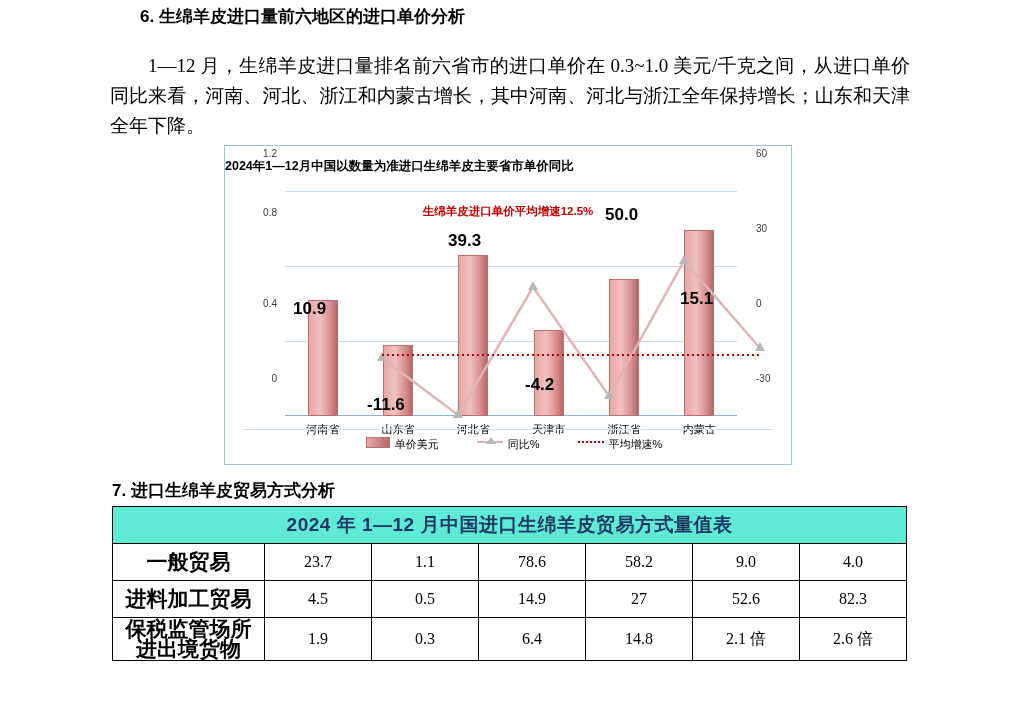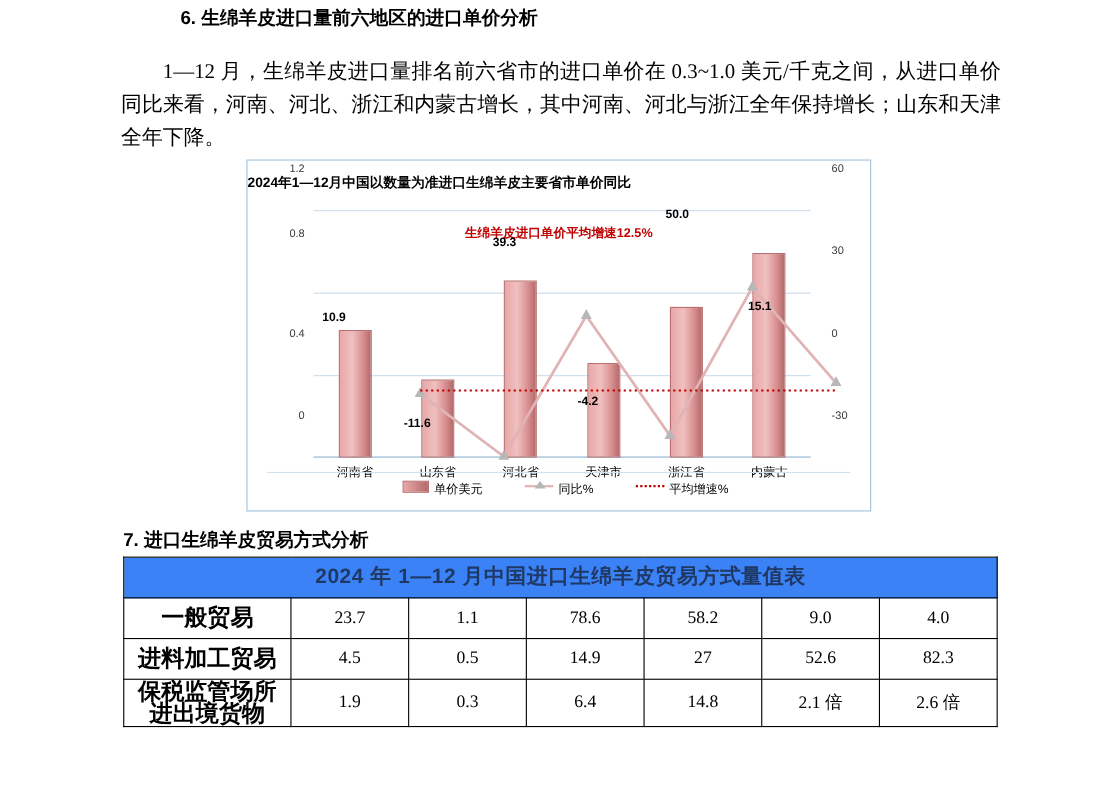--- a/index.html
+++ b/index.html
@@ -22,21 +22,21 @@
 
   
   .section-heading {
     font-family: "Liberation Sans", sans-serif;
     font-weight: bold;
     font-size: 17px;
     line-height: 22px;
   }
   #heading6 {
     position: absolute;
-    left: 164px;
+    left: 140px;
     top: 6px;
   }
   #heading7 {
     position: absolute;
     left: 112px;
     top: 480px;
   }
 
   
   .paragraph {
@@ -145,24 +145,25 @@
     position: absolute;
     left: 60px;
     top: 45px;
     width: 452px;
     height: 225px;
     pointer-events: none;
   }
   .pt-label {
     position: absolute;
     font-family: "Liberation Sans", sans-serif;
-    font-size: 11px;
+    font-size: 17px;
     font-weight: bold;
     color: #000;
     white-space: nowrap;
+    margin-top: 16px;
   }
   .avg-note {
     position: absolute;
     left: 0;
     top: 58px;
     width: 100%;
     text-align: center;
     font-family: "Liberation Sans", sans-serif;
     font-size: 11.5px;
     font-weight: bold;
@@ -229,21 +230,21 @@
     table-layout: fixed;
   }
   table.trade td, table.trade th {
     border: 1px solid #000000;
     text-align: center;
     vertical-align: middle;
     font-size: 16px;
     font-family: "Liberation Serif", serif;
   }
   table.trade .title-cell {
-    background: #3b82f6;
+    background: #5eead4;
     font-family: "Liberation Sans", sans-serif;
     font-weight: bold;
     font-size: 19px;
     color: #1f3864;
     height: 34px;
     letter-spacing: 0.5px;
   }
   table.trade thead td {
     font-family: "Liberation Sans", sans-serif;
     font-weight: bold;

